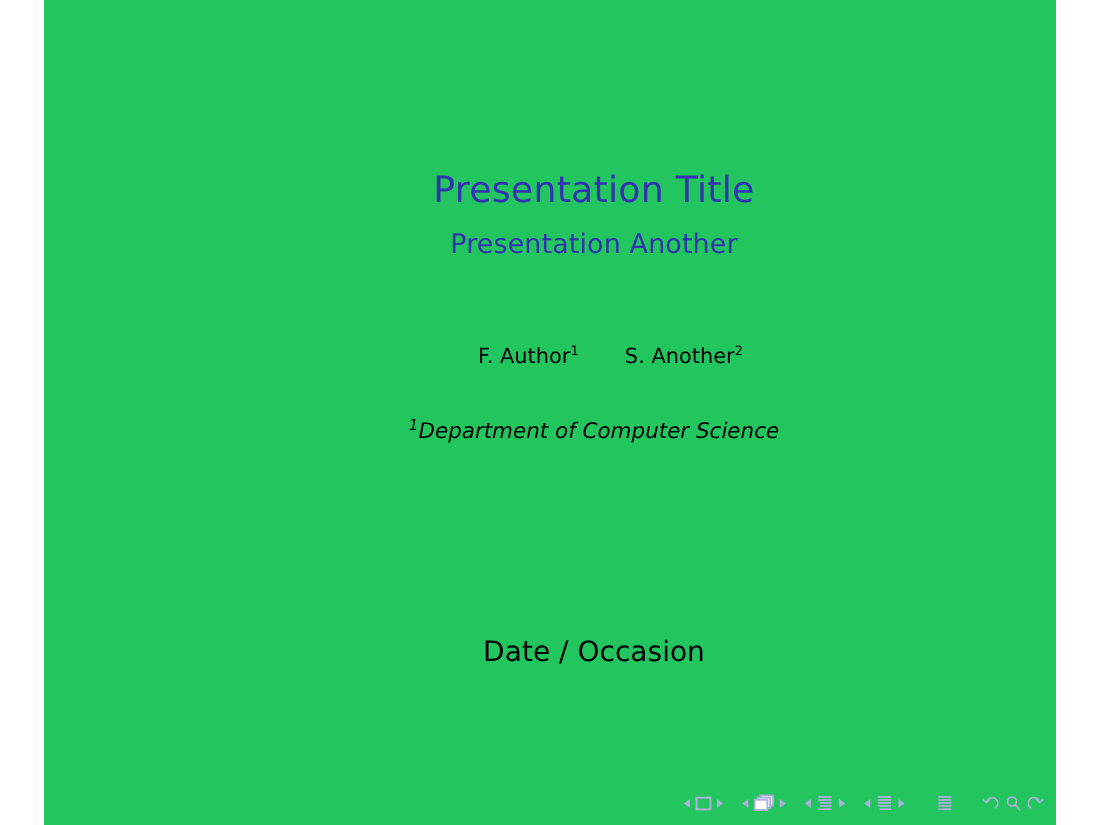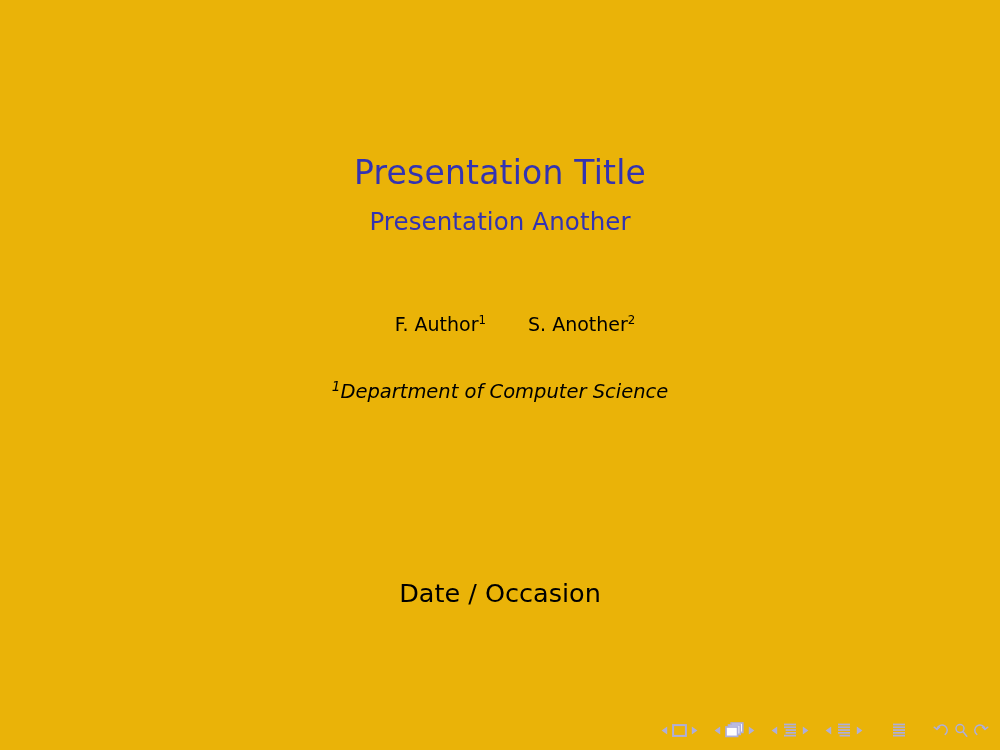--- a/index.html
+++ b/index.html
@@ -7,23 +7,23 @@
     margin: 0;
     padding: 0;
     background: #ffffff;
   }
   body {
     font-family: "DejaVu Sans", sans-serif;
   }
 
   #slide {
     position: relative;
-    width: 1000px;
+    width: 920px;
     height: 750px;
-    background: #eab308;
+    background: #22c55e;
     overflow: hidden;
     margin: 0 auto;
   }
 
   
   .titlepage {
     position: absolute;
     left: 0;
     top: 0;
     width: 1000px;

